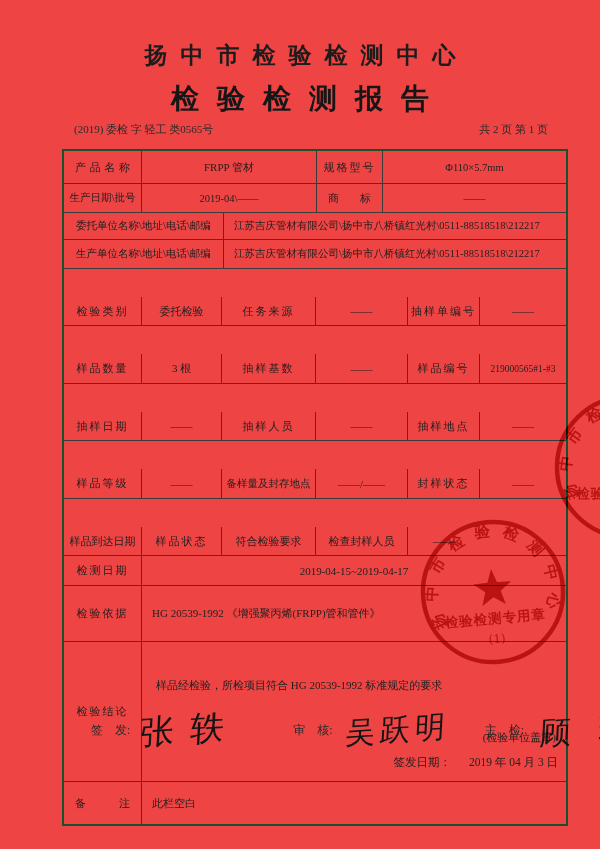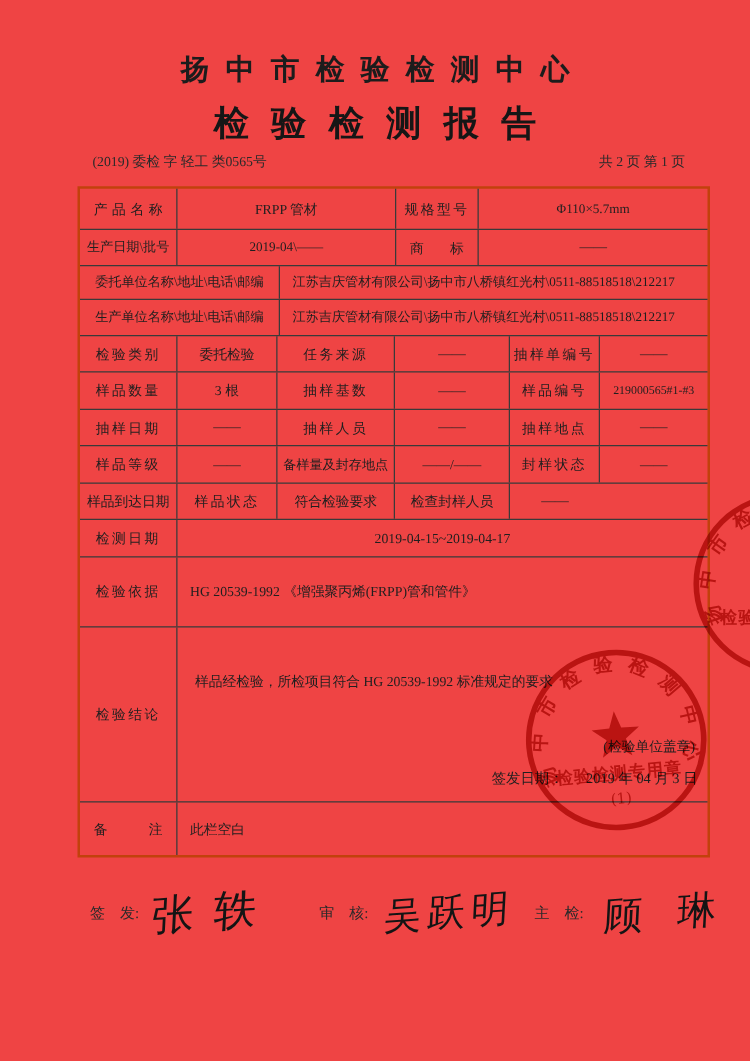--- a/index.html
+++ b/index.html
@@ -7,46 +7,46 @@
   .page{position:relative;width:600px;height:849px;background:#ef4444;overflow:hidden;
         font-family:"Liberation Serif","DejaVu Serif",serif;color:#222;}
   
   .org-title{position:absolute;top:40px;left:0;width:100%;text-align:center;
              font-size:23px;font-weight:bold;letter-spacing:13px;text-indent:13px;color:#1c1c1c;}
   .report-title{position:absolute;top:80px;left:0;width:100%;text-align:center;
              font-size:28px;font-weight:bold;letter-spacing:18px;text-indent:18px;color:#161616;}
   .ref-line{position:absolute;top:122px;left:74px;right:52px;display:flex;
              justify-content:space-between;font-size:11px;color:#2a2a2a;}
   
-  .tbl{position:absolute;top:149px;left:62px;width:506px;border:2px solid #c2410c;box-sizing:border-box;}
+  .tbl{position:absolute;top:149px;left:62px;width:506px;border:2px solid #14532d;box-sizing:border-box;}
   .row{display:grid;border-bottom:1px solid #3a3a3a;box-sizing:border-box;}
   .row:last-child{border-bottom:none;}
   .row>div{border-right:1px solid #3a3a3a;display:flex;align-items:center;justify-content:center;
            font-size:11px;overflow:hidden;box-sizing:border-box;color:#1f1f1f;}
   .row>div:last-child{border-right:none;}
   .rA{grid-template-columns:78px 175px 66px 1fr;}
   .rB{grid-template-columns:160px 1fr;text-align:center;}
-  .rC{grid-template-columns:78px 80px 94px 92px 72px 1fr;}
+  .rC{grid-template-columns:78px 80px 94px 92px 72px 1fr;margin-top:28px;}
   .rD{grid-template-columns:78px 1fr;}
   .h33{height:33px}.h29{height:29px}.h27{height:27px}.h30{height:30px}
   .h56{height:56px}.h140{height:140px}.h42{height:42px}
   .lab{letter-spacing:2px;}
   .just{display:block;width:100%;padding:0 11px;box-sizing:border-box;
         text-align:justify;text-align-last:justify;letter-spacing:0;}
   .left{justify-content:flex-start !important;padding-left:10px;}
   .f10{font-size:10.5px !important;letter-spacing:0;}
   .f9{font-size:9.5px !important;}
   .concl-cell{position:relative;display:block !important;}
   .concl-text{position:absolute;top:36px;left:14px;right:14px;font-size:11px;text-align:left;}
   .seal-hint{position:absolute;right:10px;bottom:36px;font-size:11px;}
   .issue-line{position:absolute;right:8px;bottom:11px;font-size:11.5px;display:flex;gap:18px;}
   
   .sig-row{position:absolute;top:698px;left:72px;width:500px;height:64px;
            display:flex;align-items:center;}
-  .sig-label{font-size:12px;color:#2a2a2a;flex:none;}
+  .sig-label{font-size:12px;color:#2a2a2a;flex:none;margin-left:19px;}
   .sig-name{font-family:"DejaVu Serif",serif;color:#141414;flex:none;
             transform:rotate(-4deg) skewX(-7deg);}
   .name1{font-size:34px;letter-spacing:16px;margin-left:10px;margin-right:34px;}
   .name2{font-size:30px;letter-spacing:5px;margin-left:12px;margin-right:16px;}
   .name3{font-size:31px;letter-spacing:28px;margin-left:16px;}
   
   .seal{position:absolute;mix-blend-mode:multiply;opacity:.92;}
   .seal-main{left:408px;top:507px;transform:rotate(-5deg);}
   .seal-edge{left:542px;top:382px;}
   .seal-ring{fill:none;stroke:var(--seal-color,#c23b33);stroke-width:4.5;}

